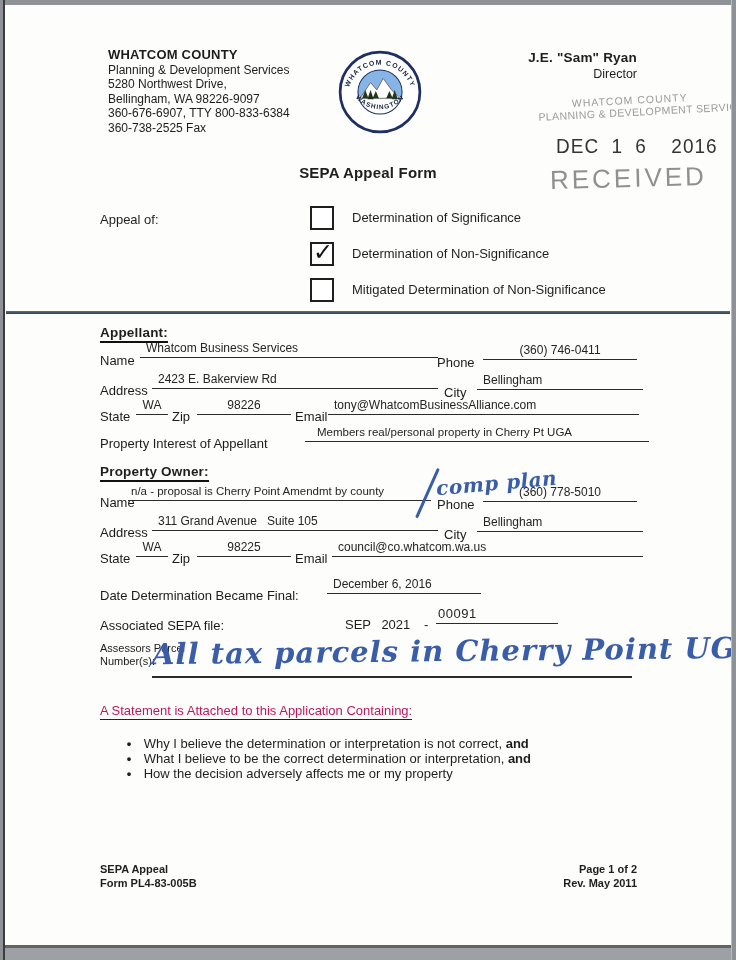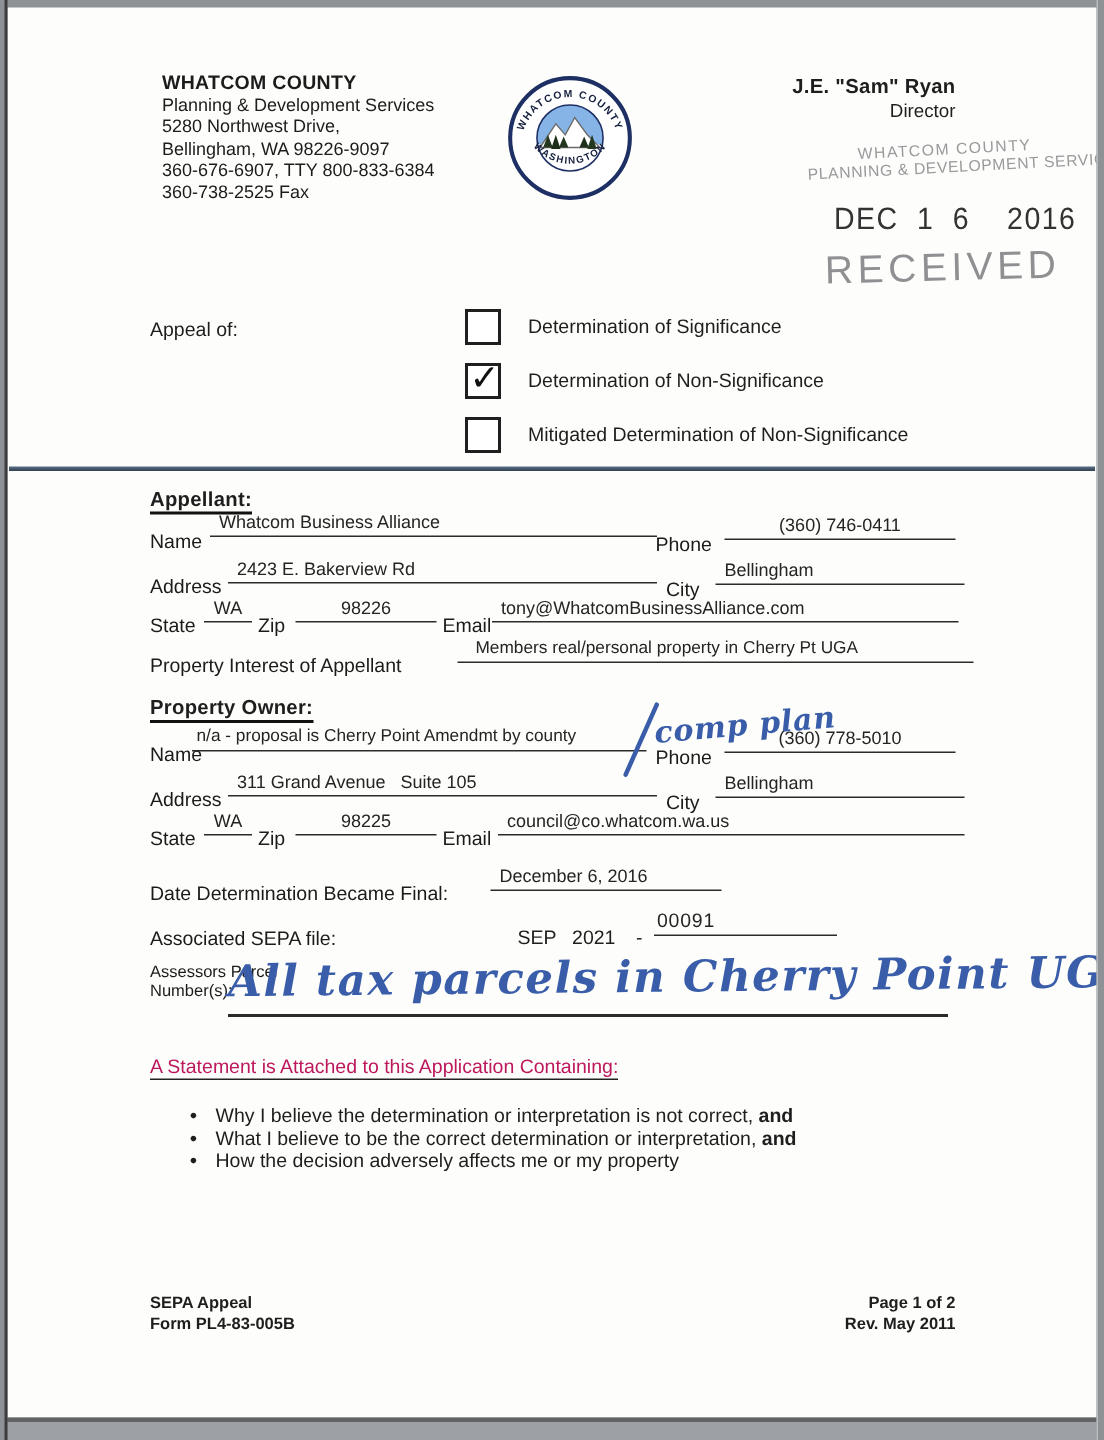--- a/index.html
+++ b/index.html
@@ -153,20 +153,21 @@
       <div class="dtitle">Director</div>
     </div>
 
     <div class="abs stamp-agency">
       <div class="l1">WHATCOM COUNTY</div>
       <div>PLANNING &amp; DEVELOPMENT SERVICES</div>
     </div>
     <div class="abs stamp-date">DEC 1 6  2016</div>
     <div class="abs stamp-received">RECEIVED</div>
 
+    <div class="abs form-title">SEPA Appeal Form</div>
 
     <div class="abs appeal-label">Appeal of:</div>
 
     <div class="option" style="top:206px;">
       <span class="box">
           <span class="mark"></span>
         </span>
       <span class="opt-label">Determination of Significance</span>
     </div>
     <div class="option" style="top:242px;">
@@ -180,21 +181,21 @@
           <span class="mark"></span>
         </span>
       <span class="opt-label">Mitigated Determination of Non-Significance</span>
     </div>
 
     <div class="abs divider"></div>
 
     <div class="section-title" style="top:325px;">Appellant:</div>
 
     <span class="lbl" style="left:100px;top:353px;">Name</span>
-    <span class="fld" style="left:140px;top:340px;width:292px;">Whatcom Business Alliance</span>
+    <span class="fld" style="left:140px;top:340px;width:292px;">Whatcom Business Services</span>
     <span class="lbl" style="left:437px;top:355px;">Phone</span>
     <span class="fld center" style="left:483px;top:342px;width:154px;">(360) 746-0411</span>
 
     <span class="lbl" style="left:100px;top:383px;">Address</span>
     <span class="fld" style="left:152px;top:371px;width:280px;">2423 E. Bakerview Rd</span>
     <span class="lbl" style="left:444px;top:385px;">City</span>
     <span class="fld" style="left:477px;top:372px;width:160px;">Bellingham</span>
 
     <span class="lbl" style="left:100px;top:409px;">State</span>
     <span class="fld center" style="left:136px;top:397px;width:32px;">WA</span>

